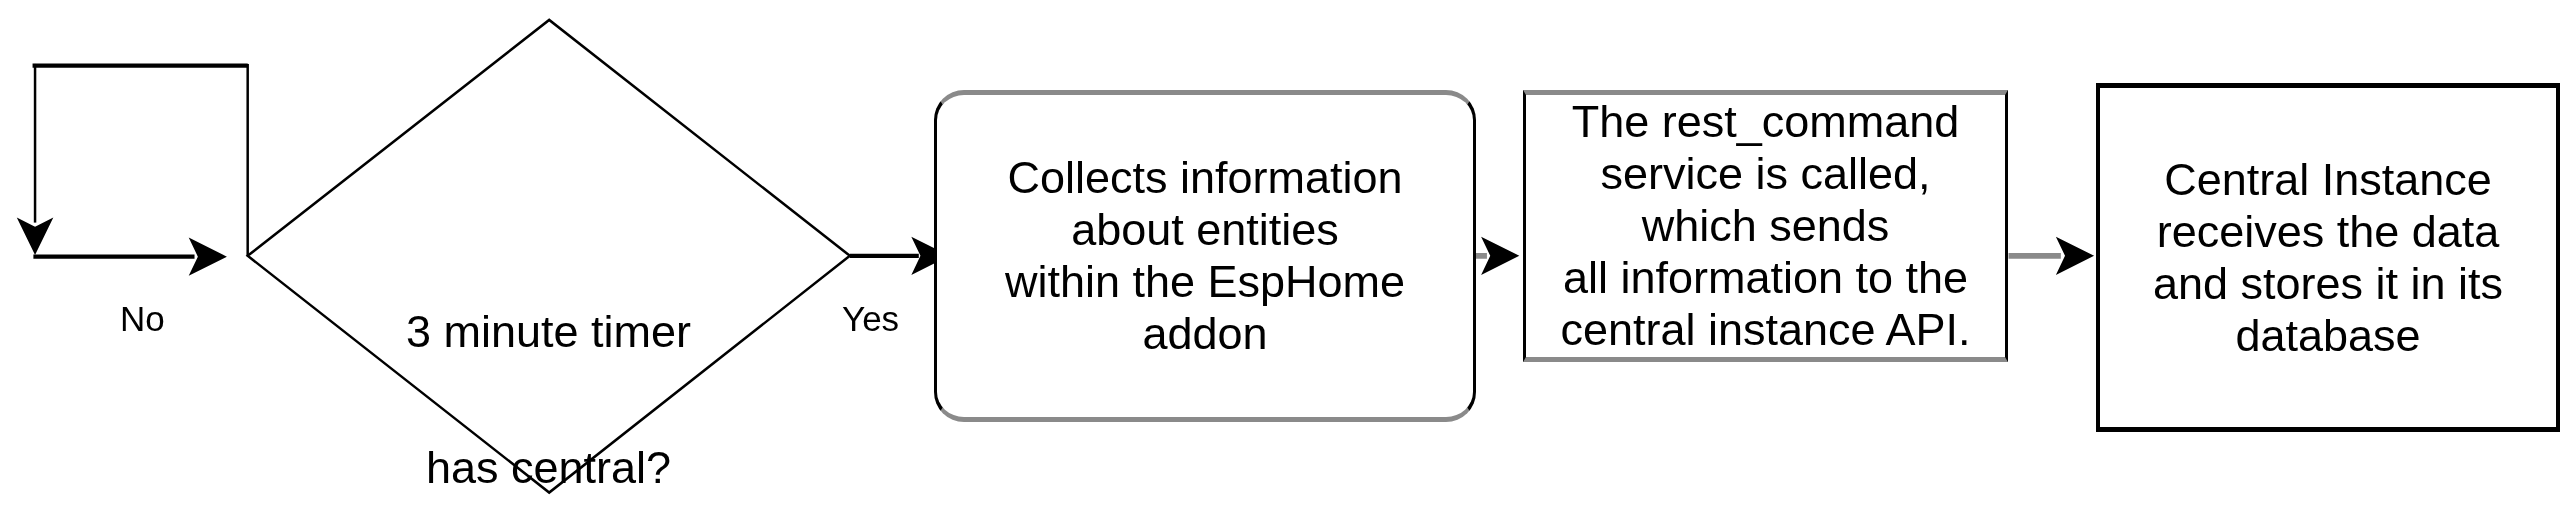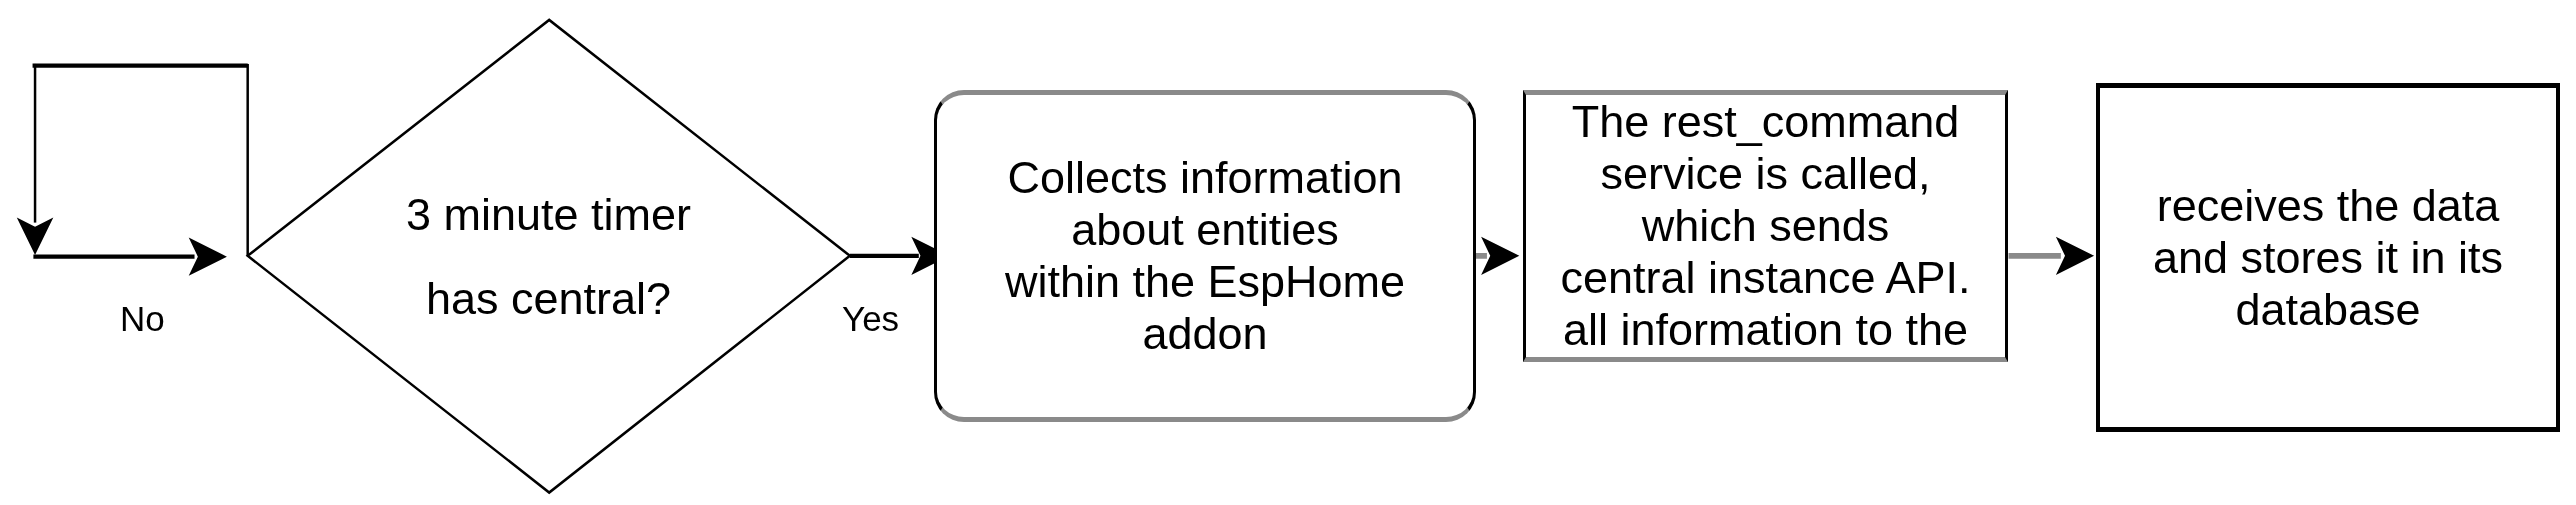--- a/index.html
+++ b/index.html
@@ -31,22 +31,22 @@
   #yes-label { left: 842px; top: 293px; }
   .diamond-text {
     position: absolute;
     left: 247px;
     top: 20px;
     width: 603px;
     height: 474px;
     display: flex;
     flex-direction: column;
     align-items: center;
-    justify-content: center;
-    gap: 32px;
+    justify-content: flex-end;
+    gap: 84px;
     text-align: center;
     font-size: 45px;
     line-height: 52px;
   }
   .pbox {
     position: absolute;
     display: flex;
     flex-direction: column;
     align-items: center;
     justify-content: center;
@@ -110,24 +110,25 @@
     <div>Collects information</div>
     <div>about entities</div>
     <div>within the EspHome</div>
     <div>addon</div>
   </div>
 
   <div id="box2" class="pbox shadow-band">
     <div>The rest_command</div>
     <div>service is called,</div>
     <div>which sends</div>
+    <div>all information to the</div>
     <div>central instance API.</div>
-    <div>all information to the</div>
   </div>
 
   <div id="box3" class="pbox bold-frame">
+    <div>Central Instance</div>
     <div>receives the data</div>
     <div>and stores it in its</div>
     <div>database</div>
   </div>
 
 </div>
 
 
 </body></html>

